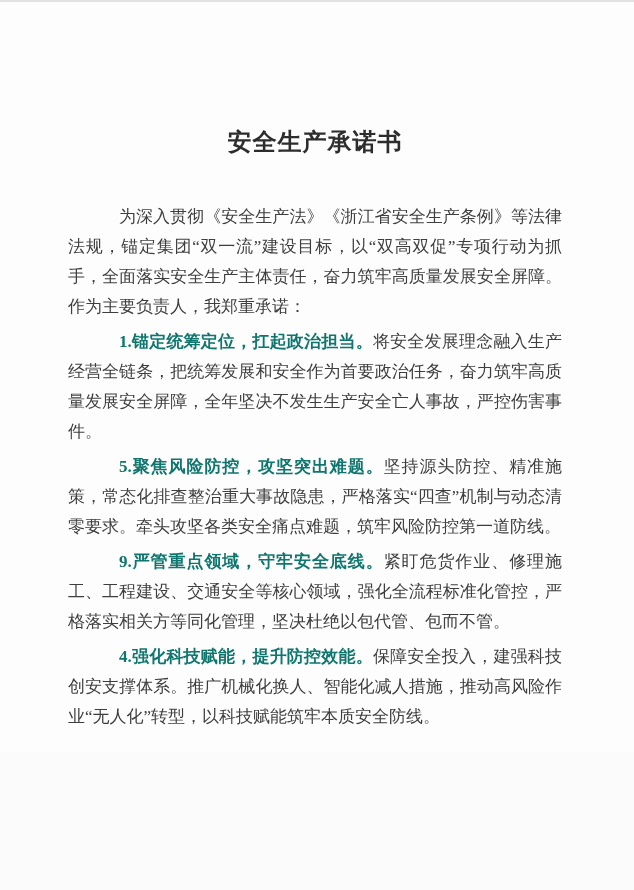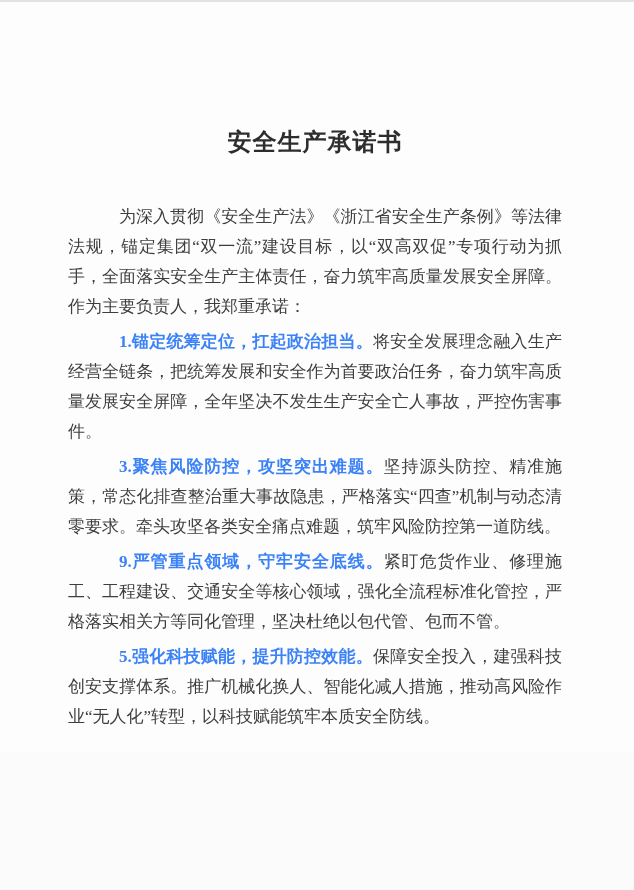--- a/index.html
+++ b/index.html
@@ -29,28 +29,28 @@
   .para {
     margin: 0 0 5px 0;
     font-size: 17px;
     line-height: 30px;
     color: #3e3e3e;
     text-align: justify;
     text-indent: 3em;
   }
   .para strong {
     font-weight: bold;
-    color: #3b82f6;
+    color: #0f766e;
   }
 </style>
 </head>
 <body>
 
 <div class="page">
   <h1 class="title">安全生产承诺书</h1>
   <div>
       <p class="para"><span>为深入贯彻《安全生产法》《浙江省安全生产条例》等法律法规，锚定集团“双一流”建设目标，以“双高双促”专项行动为抓手，全面落实安全生产主体责任，奋力筑牢高质量发展安全屏障。作为主要负责人，我郑重承诺：</span></p>
       <p class="para"><strong>1.锚定统筹定位，扛起政治担当。</strong><span>将安全发展理念融入生产经营全链条，把统筹发展和安全作为首要政治任务，奋力筑牢高质量发展安全屏障，全年坚决不发生生产安全亡人事故，严控伤害事件。</span></p>
-      <p class="para"><strong>3.聚焦风险防控，攻坚突出难题。</strong><span>坚持源头防控、精准施策，常态化排查整治重大事故隐患，严格落实“四查”机制与动态清零要求。牵头攻坚各类安全痛点难题，筑牢风险防控第一道防线。</span></p>
+      <p class="para"><strong>5.聚焦风险防控，攻坚突出难题。</strong><span>坚持源头防控、精准施策，常态化排查整治重大事故隐患，严格落实“四查”机制与动态清零要求。牵头攻坚各类安全痛点难题，筑牢风险防控第一道防线。</span></p>
       <p class="para"><strong>9.严管重点领域，守牢安全底线。</strong><span>紧盯危货作业、修理施工、工程建设、交通安全等核心领域，强化全流程标准化管控，严格落实相关方等同化管理，坚决杜绝以包代管、包而不管。</span></p>
-      <p class="para"><strong>5.强化科技赋能，提升防控效能。</strong><span>保障安全投入，建强科技创安支撑体系。推广机械化换人、智能化减人措施，推动高风险作业“无人化”转型，以科技赋能筑牢本质安全防线。</span></p>
+      <p class="para"><strong>4.强化科技赋能，提升防控效能。</strong><span>保障安全投入，建强科技创安支撑体系。推广机械化换人、智能化减人措施，推动高风险作业“无人化”转型，以科技赋能筑牢本质安全防线。</span></p>
     </div>
 </div>
 
 </body></html>

